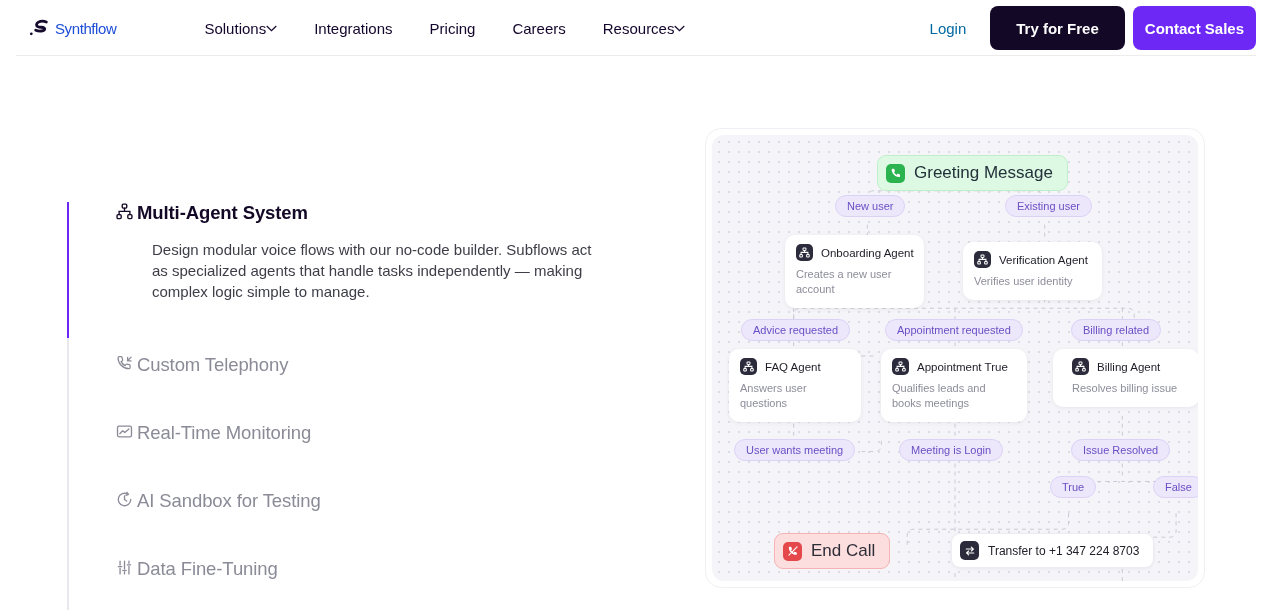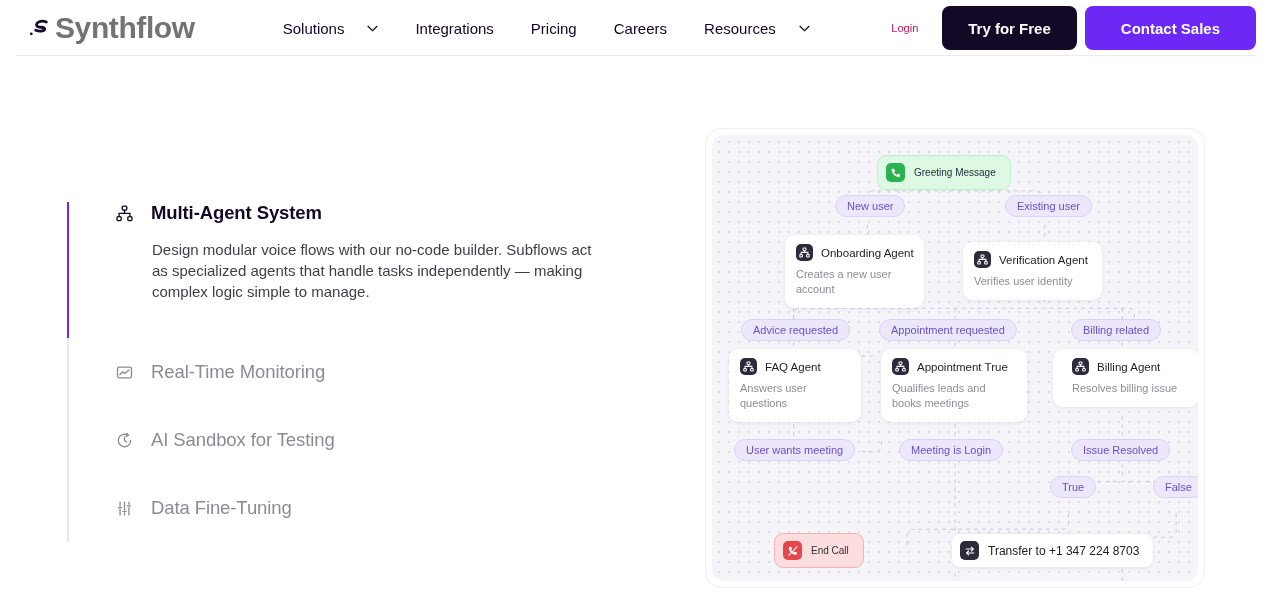--- a/index.html
+++ b/index.html
@@ -18,48 +18,48 @@
     align-items: center;
     padding: 0 16px 0 28px;
   }
   .nav-rule {
     position: absolute; left: 16px; right: 16px; bottom: 0;
     height: 1px; background: #ececed;
   }
   .logo { display: flex; align-items: center; gap: 5px; }
   .logo-mark { width: 22px; height: 22px; display: block; }
   .logo-text {
-    font-size: 30px; font-weight: 700; color: #737373;
+    font-size: 15px; font-weight: 400; color: #1d4ed8;
     letter-spacing: -0.4px;
   }
   .nav-links {
     display: flex; align-items: center;
     margin-left: 88px; gap: 37px;
   }
   .nav-link {
-    display: flex; align-items: center; gap: 23px;
+    display: flex; align-items: center; gap: 0;
     font-size: 15px; color: #13052b; font-weight: 400;
     cursor: pointer; white-space: nowrap;
   }
   .chev { display: block; }
   .nav-right {
     margin-left: auto;
     display: flex; align-items: center; gap: 0px;
   }
   .login-link {
-    font-size: 11px; color: #be185d; cursor: pointer;
+    font-size: 15px; color: #0369a1; cursor: pointer;
     padding: 0 24px;
   }
   .btn {
     display: inline-flex; align-items: center; justify-content: center;
     height: 44px; border-radius: 8px; font-size: 15px;
     font-weight: 700; cursor: pointer; white-space: nowrap;
   }
   .btn-dark { background: #140827; color: #ffffff; padding: 0 26px; text-align: right; }
-  .btn-purple { background: #6d28f5; color: #ffffff; padding: 0 36px; margin-left: 8px; }
+  .btn-purple { background: #6d28f5; color: #ffffff; padding: 0 12px; margin-left: 8px; }
 
   
   .content {
     display: flex;
     padding: 72px 0 0 0;
     height: 560px;
   }
 
   
   .features {
@@ -69,21 +69,21 @@
   }
   .feat {
     position: relative;
     padding-left: 48px;
   }
   .feat-bar {
     position: absolute; left: 0; top: 0; bottom: 0; width: 2px;
     background: #e9e9ed;
   }
   .feat.active > .feat-bar { background: #6d28f5; width: 2px; }
-  .feat-head { display: flex; align-items: center; gap: 18px; }
+  .feat-head { display: flex; align-items: flex-start; gap: 4px; }
   .feat-icon {
     width: 18px; height: 18px; flex: none;
     display: flex; align-items: center; justify-content: center;
   }
   .feat-title {
     font-size: 18.5px; font-weight: 700; color: #140827;
     letter-spacing: -0.1px;
   }
   .feat.dim .feat-title { color: #8b8b98; font-weight: 400; font-size: 18.5px; }
   .feat-desc {
@@ -117,21 +117,21 @@
   }
   .edges { position: absolute; inset: 0; width: 100%; height: 100%; }
 
   .node { position: absolute; }
 
   
   .act {
     display: flex; align-items: center; gap: 9px;
     padding: 7px 14px 7px 8px;
     border-radius: 9px;
-    font-size: 10px;
+    font-size: 17px;
     white-space: nowrap;
   }
   .act .sq {
     width: 19px; height: 19px; border-radius: 5px; flex: none;
     display: flex; align-items: center; justify-content: center;
   }
   .act-green {
     background: #ddf8e3; border: 1px solid #bfefca; color: #23313a;
   }
   .act-green .sq { background: #2bb350; }
@@ -235,20 +235,32 @@
             <rect x="1.1" y="12.3" width="4.4" height="4.2" rx="1.1" fill="none" stroke="#140827" stroke-width="1.45"></rect>
             <rect x="12.5" y="12.3" width="4.4" height="4.2" rx="1.1" fill="none" stroke="#140827" stroke-width="1.45"></rect>
             <path d="M9 5.4v3.4M3.3 12.3V8.8h11.4v3.5" fill="none" stroke="#140827" stroke-width="1.45" stroke-linecap="round"></path>
           </svg>
         </span>
         <span class="feat-title">Multi-Agent System</span>
       </div>
       <div class="feat-desc">Design modular voice flows with our no-code builder. Subflows act as specialized agents that handle tasks independently — making complex logic simple to manage.</div>
     </div>
 
+    <div class="feat dim">
+      <div class="feat-bar"></div>
+      <div class="feat-head">
+        <span class="feat-icon">
+          <svg width="17" height="17" viewBox="0 0 18 18">
+            <path d="M2.2 3.1c0-.7.6-1.3 1.3-1.3h1.8c.5 0 1 .4 1.1.9l.7 2.5c.1.5-.1.9-.5 1.1l-1.2.7c.9 1.9 2.4 3.4 4.3 4.3l.7-1.2c.2-.4.7-.6 1.1-.5l2.5.7c.5.1.9.6.9 1.1v1.8c0 .7-.6 1.3-1.3 1.3C7.6 14.5 2.2 9.1 2.2 3.1z" fill="none" stroke="#8b8b98" stroke-width="1.35" stroke-linejoin="round"></path>
+            <path d="M16 2.2l-4 4M12.3 2.6v3.7h3.6" fill="none" stroke="#8b8b98" stroke-width="1.35" stroke-linecap="round" stroke-linejoin="round"></path>
+          </svg>
+        </span>
+        <span class="feat-title">Custom Telephony</span>
+      </div>
+    </div>
 
     <div class="feat dim">
       <div class="feat-bar"></div>
       <div class="feat-head">
         <span class="feat-icon">
           <svg width="17" height="17" viewBox="0 0 18 18">
             <rect x="1.6" y="3.4" width="14.8" height="11.2" rx="1.6" fill="none" stroke="#8b8b98" stroke-width="1.4"></rect>
             <path d="M4 11.3l3-3 2.3 1.8 4.4-3.8" fill="none" stroke="#8b8b98" stroke-width="1.4" stroke-linecap="round" stroke-linejoin="round"></path>
           </svg>
         </span>
@@ -365,21 +377,21 @@
               <rect x="12.5" y="12.4" width="4.2" height="4" rx="1" fill="none" stroke="#fff" stroke-width="1.7"></rect>
               <path d="M9 5.6v3.2M3.4 12.4V8.8h11.2v3.6" fill="none" stroke="#fff" stroke-width="1.7" stroke-linecap="round"></path>
             </svg>
           </span>
           <span class="card-title">Verification Agent</span>
         </div>
         <div class="card-sub">Verifies user identity</div>
       </div>
 
       <div class="node pill" style="left:29px; top:184px;">Advice requested</div>
-      <div class="node pill" style="left:167px; top:184px;">Appointment requested</div>
+      <div class="node pill" style="left:173px; top:184px;">Appointment requested</div>
       <div class="node pill" style="left:359px; top:184px;">Billing related</div>
 
       <div class="node card" style="left:17px; top:214px;">
         <div class="card-head">
           <span class="card-ico">
             <svg width="11" height="11" viewBox="0 0 18 18">
               <rect x="6.6" y="1.6" width="4.8" height="4" rx="1" fill="none" stroke="#fff" stroke-width="1.7"></rect>
               <rect x="1.3" y="12.4" width="4.2" height="4" rx="1" fill="none" stroke="#fff" stroke-width="1.7"></rect>
               <rect x="12.5" y="12.4" width="4.2" height="4" rx="1" fill="none" stroke="#fff" stroke-width="1.7"></rect>
               <path d="M9 5.6v3.2M3.4 12.4V8.8h11.2v3.6" fill="none" stroke="#fff" stroke-width="1.7" stroke-linecap="round"></path>

